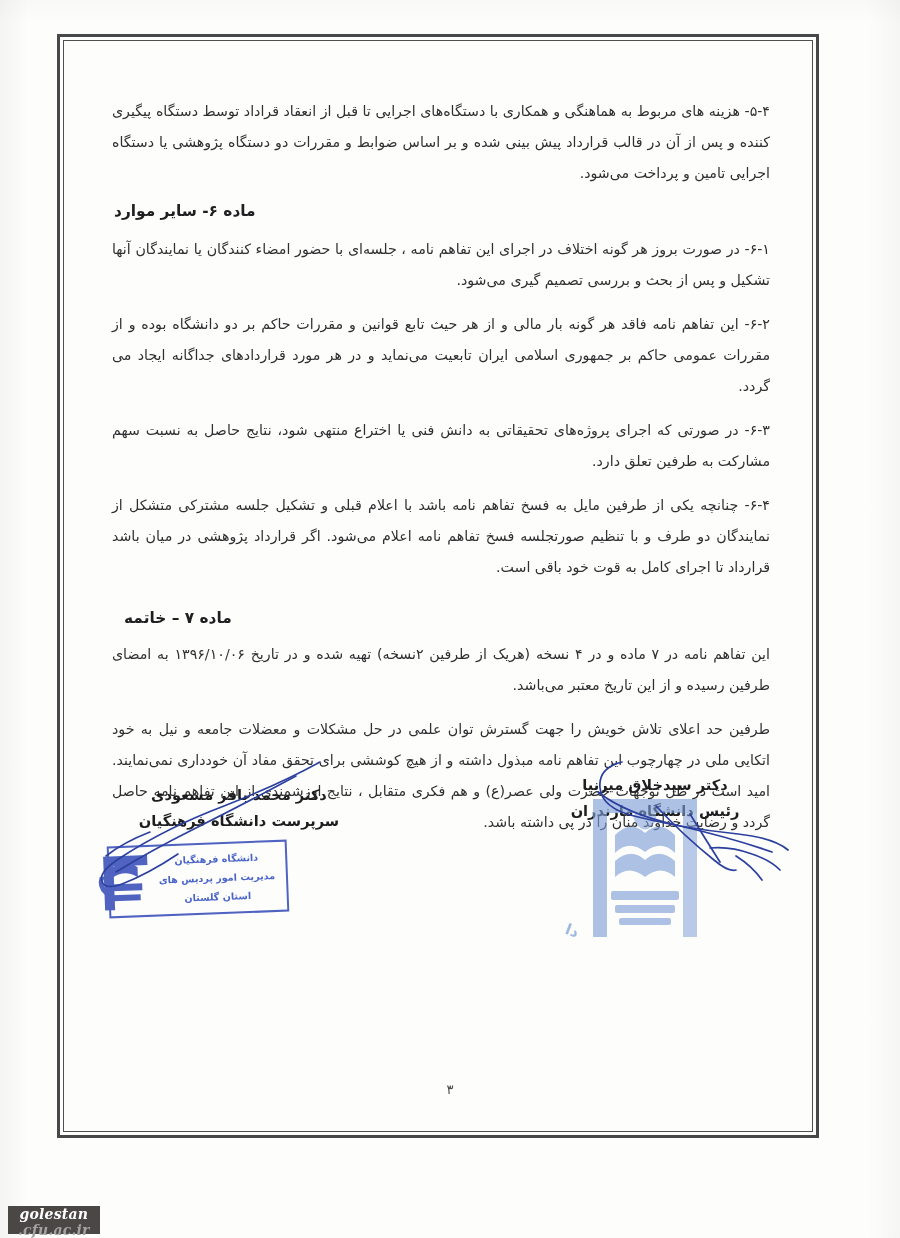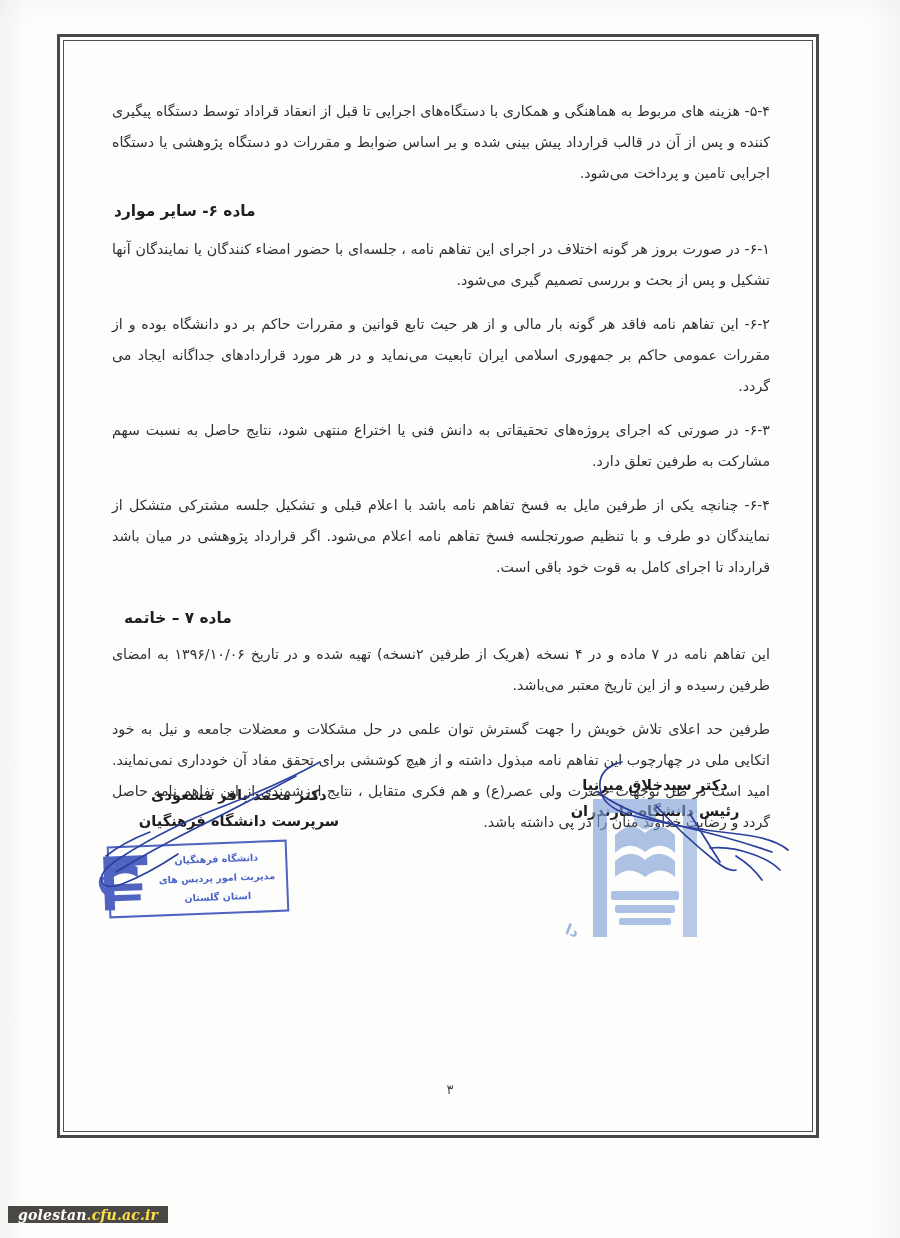--- a/index.html
+++ b/index.html
@@ -189,34 +189,35 @@
     font-size: 13px;
     color: #4a4a4c;
     direction: rtl;
   }
 
   
   #watermark {
     position: absolute;
     left: 8px;
     top: 1206px;
-    height: 17px;
+    height: 28px;
     padding: 0 10px;
     background: #4a4745;
     display: flex;
     align-items: center;
     font-family: "DejaVu Serif", "Liberation Serif", serif;
     font-style: italic;
     font-weight: bold;
     font-size: 14px;
     letter-spacing: 0.2px;
     direction: ltr;
+    flex-direction: column;
   }
   #wm-first { color: #ffffff; }
-  #wm-second { color: #fde047; }
+  #wm-second { color: #a3a3a3; }
 </style>
 </head>
 <body>
 
 <div id="page-sheet">
 
   <div id="page-frame-outer"></div>
   <div id="page-frame-inner"></div>
 
   <div id="content">

